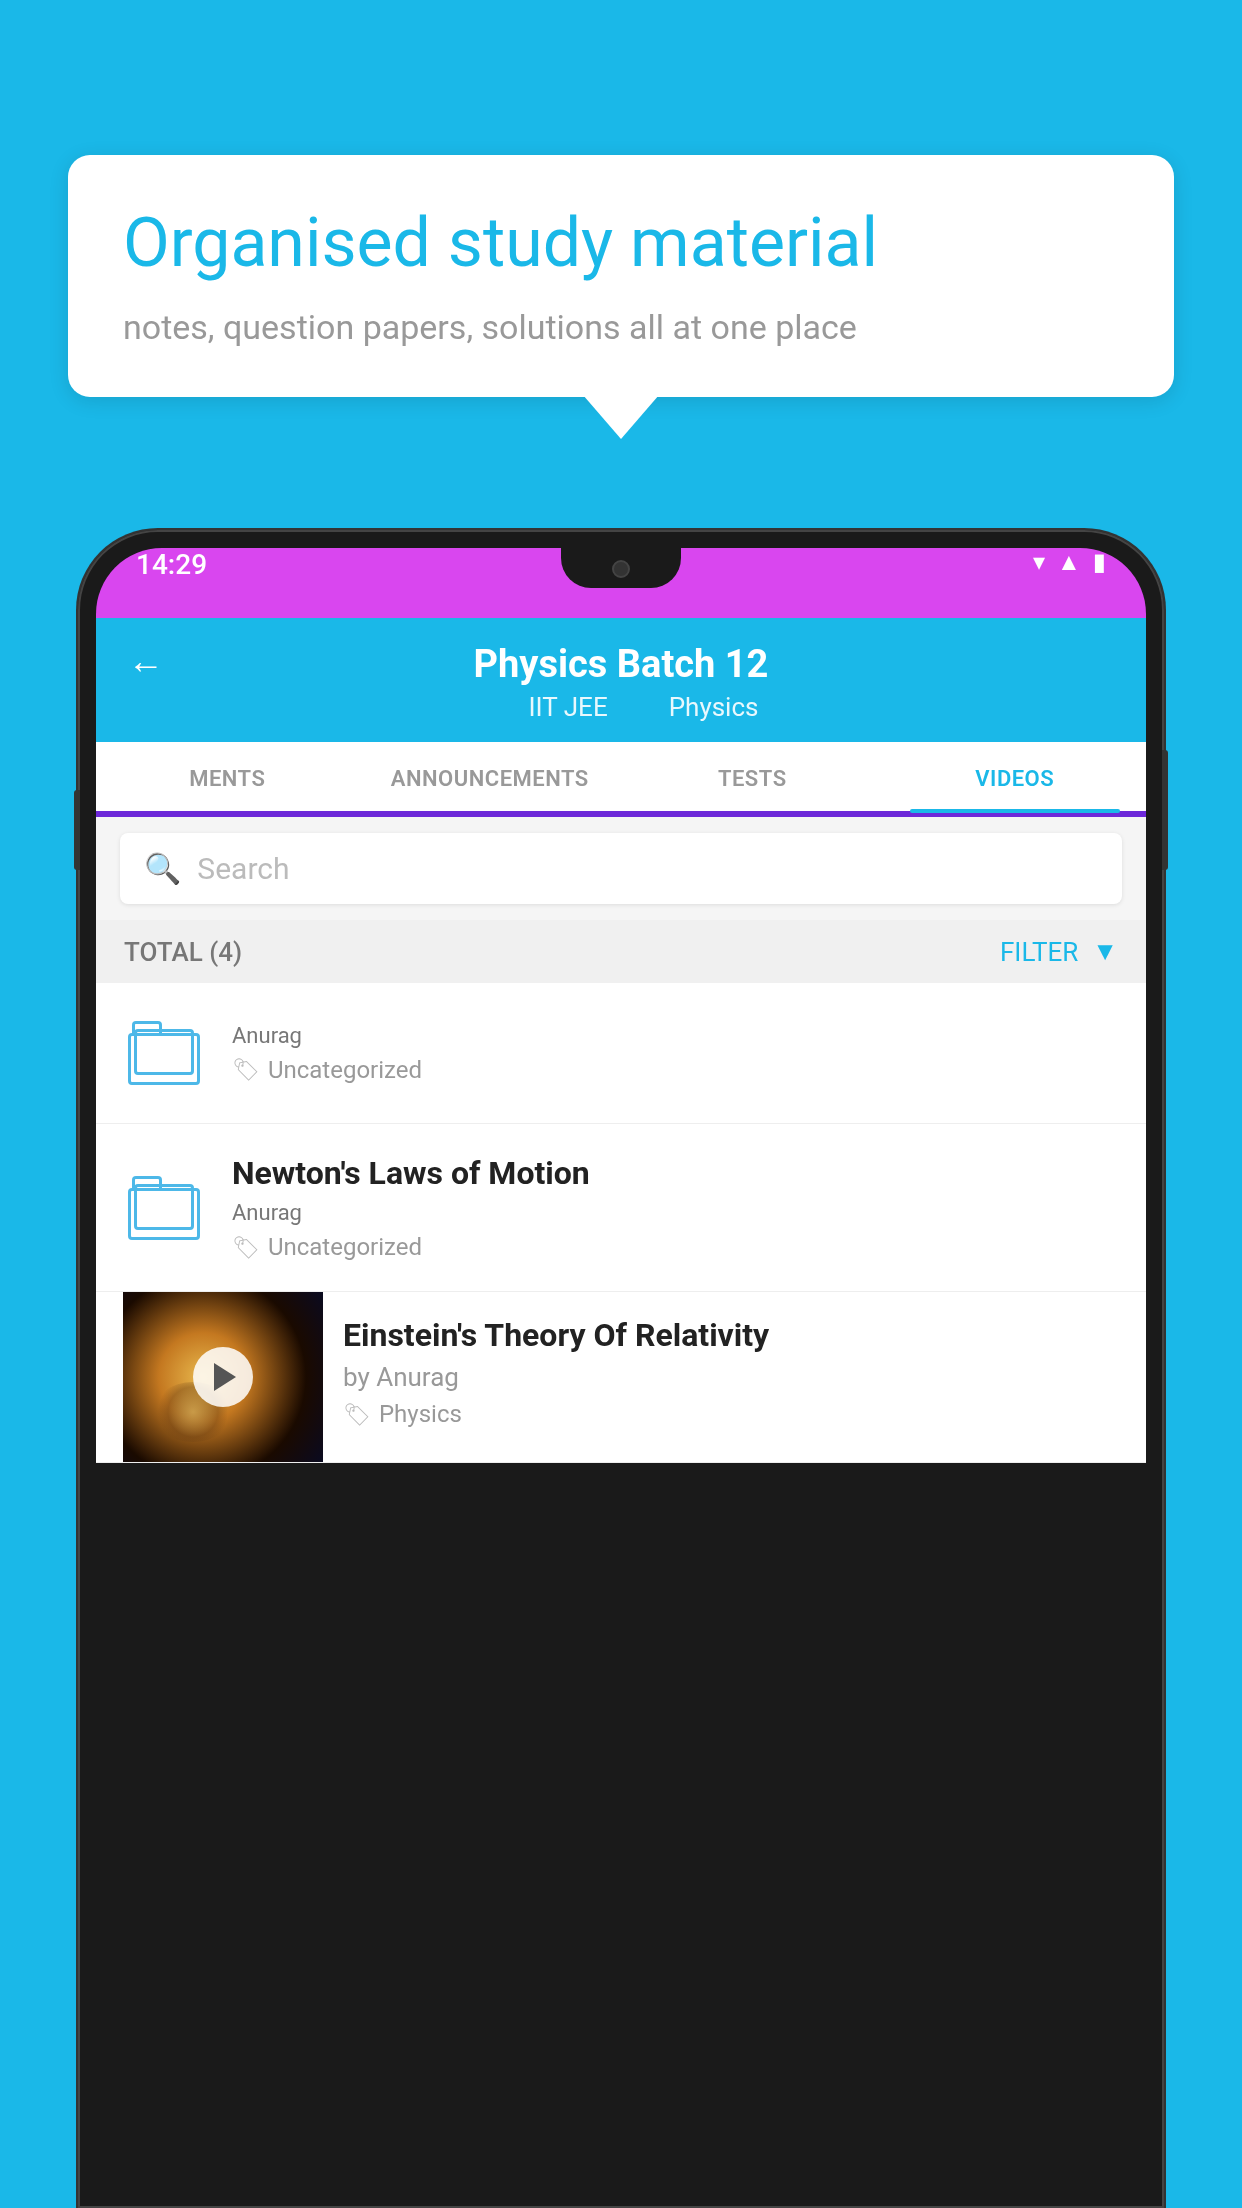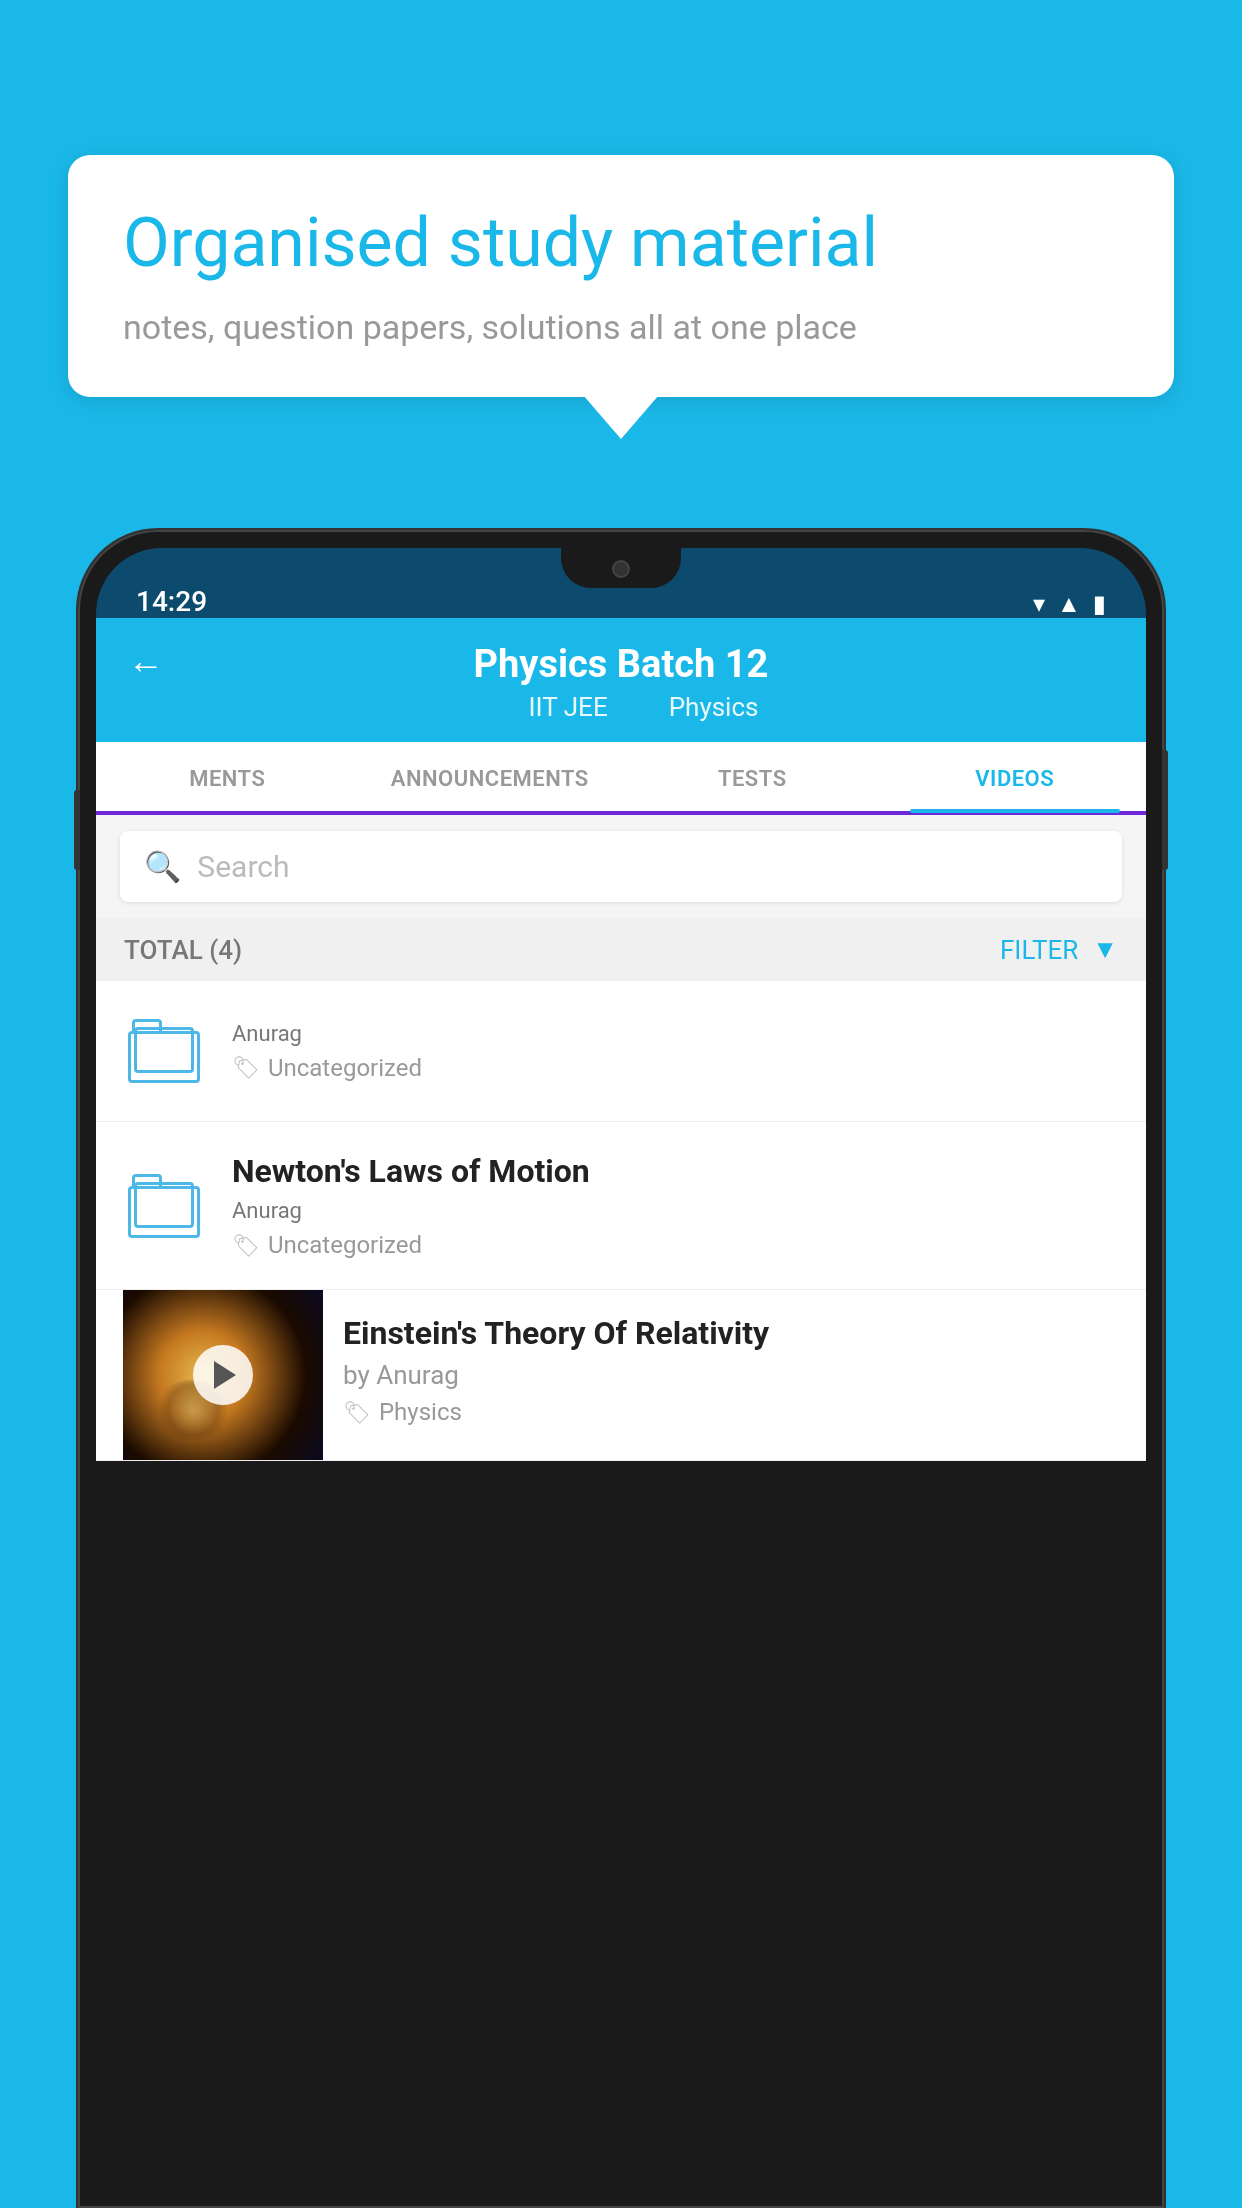--- a/index.html
+++ b/index.html
@@ -66,24 +66,24 @@
     .phone-inner {
       background: #1a1a1a;
       border-radius: 66px 66px 0 0;
       overflow: hidden;
       height: 100%;
       position: relative;
     }
 
     
     .status-bar {
-      background: #0c4a6e;
+      background: #d946ef;
       height: 70px;
       display: flex;
-      align-items: flex-end;
+      align-items: flex-start;
       justify-content: space-between;
       padding: 0 40px;
       position: relative;
     }
     .status-time {
       color: white;
       font-size: 28px;
       font-weight: 500;
     }
     .status-icons {
@@ -150,21 +150,21 @@
     }
     .header-subtitle span {
       font-size: 26px;
       margin-left: 45px;
     }
 
     
     .tabs {
       background: white;
       display: flex;
-      border-bottom: 4px solid #6d28d9;
+      border-bottom: 6px solid #6d28d9;
     }
     .tab {
       flex: 1;
       text-align: center;
       padding: 24px 8px 20px;
       font-size: 22px;
       font-weight: 600;
       color: #999;
       letter-spacing: 0.5px;
       cursor: pointer;

